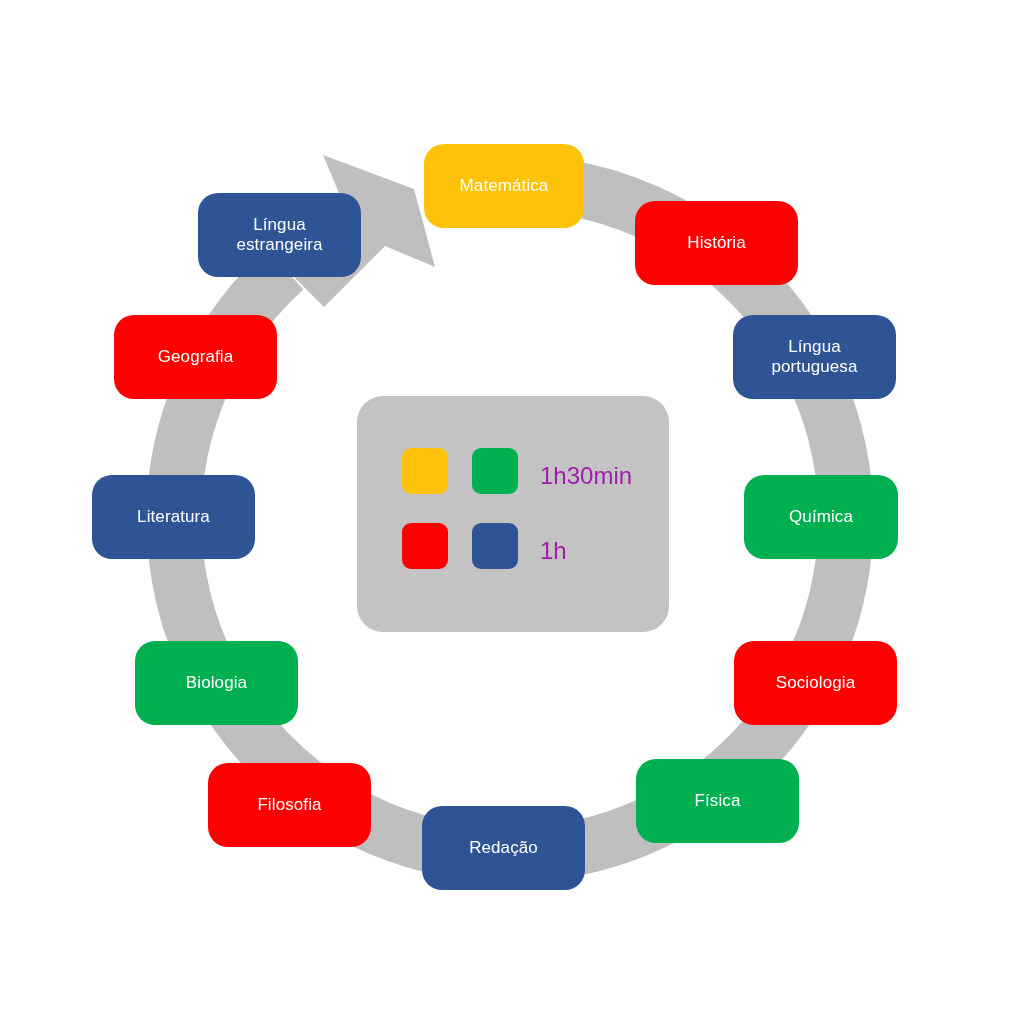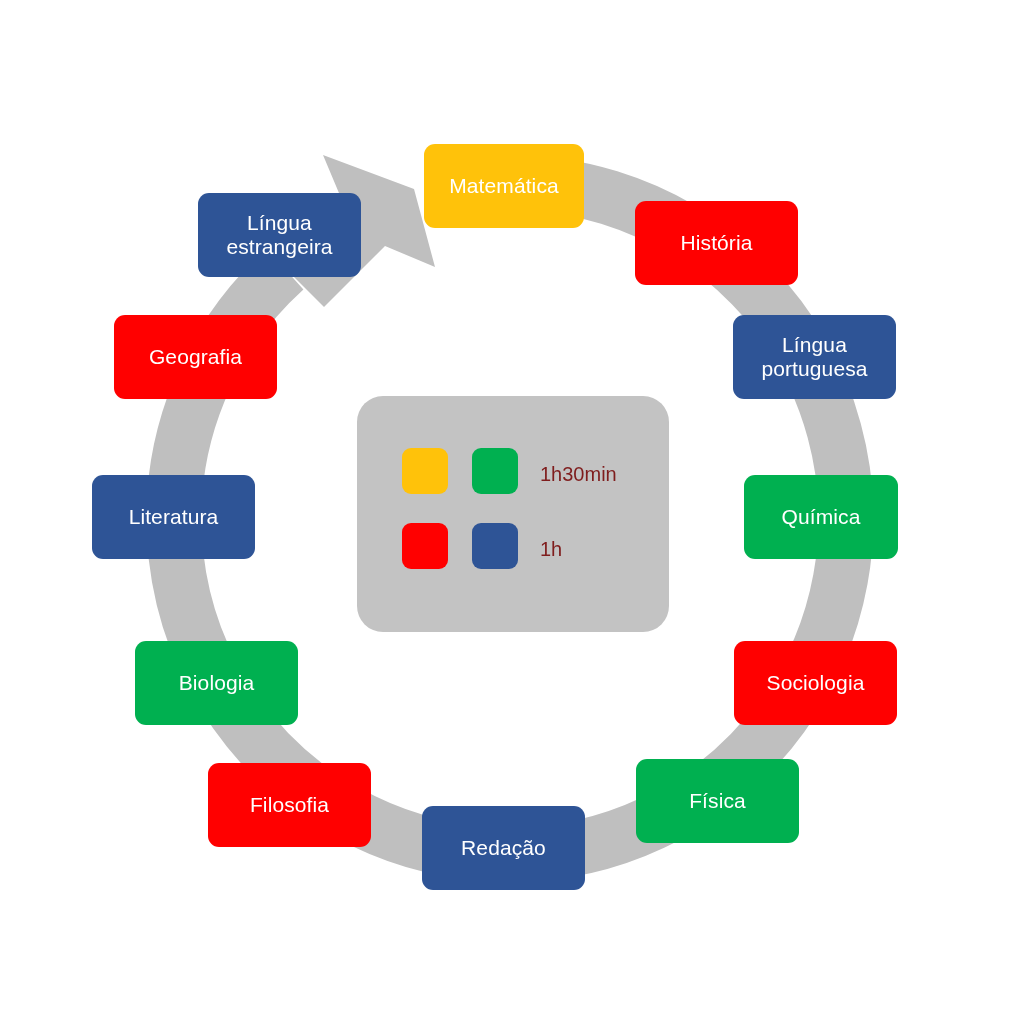--- a/index.html
+++ b/index.html
@@ -23,27 +23,27 @@
     position: absolute;
     left: 0;
     top: 0;
     width: 1024px;
     height: 1024px;
   }
   
   .subject-box {
     position: absolute;
     box-sizing: border-box;
-    border-radius: 11px;
+    border-radius: 20px;
     display: flex;
     align-items: center;
     justify-content: center;
     text-align: center;
     color: #ffffff;
-    font-size: 21px;
+    font-size: 17px;
     line-height: 1.16;
     letter-spacing: 0.1px;
     padding: 2px 6px;
     white-space: pre-line;
   }
   
   #legend {
     position: absolute;
     left: 357px;
     top: 396px;
@@ -53,22 +53,22 @@
     border-radius: 26px;
   }
   .legend-swatch {
     position: absolute;
     width: 46px;
     height: 46px;
     border-radius: 9px;
   }
   .legend-label {
     position: absolute;
-    color: #7f1d1d;
-    font-size: 20px;
+    color: #a21caf;
+    font-size: 24px;
     line-height: 1;
     white-space: nowrap;
   }
 </style>
 </head>
 <body>
 
 <div id="canvas">
 
   <svg id="ring-svg" viewBox="0 0 1024 1024">

